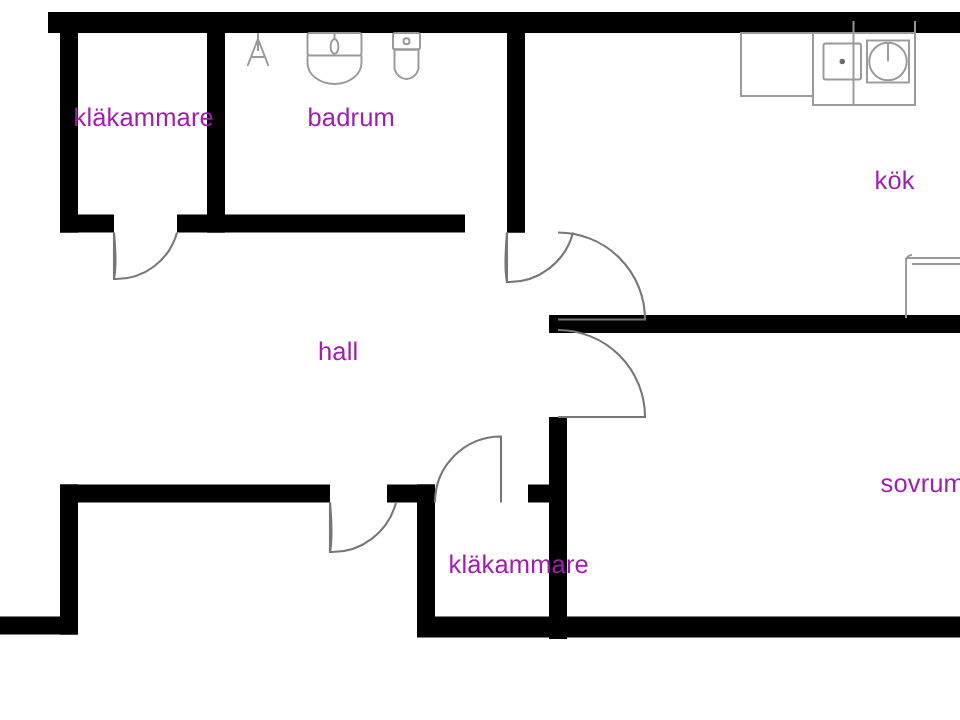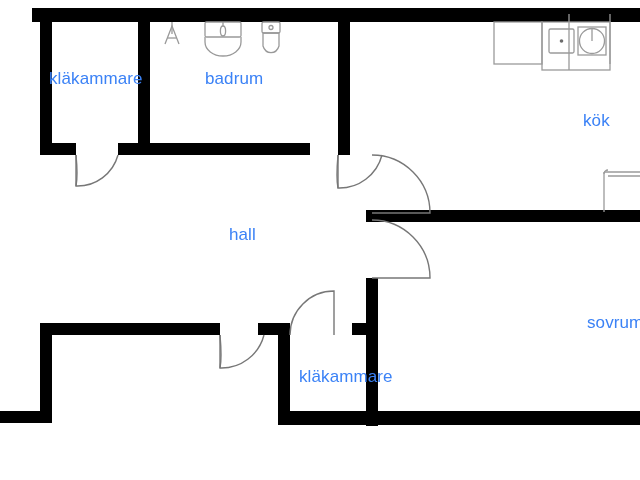--- a/index.html
+++ b/index.html
@@ -24,21 +24,21 @@
     top: 0;
     width: 640px;
     height: 480px;
     display: block;
   }
   .room-label {
     position: absolute;
     font-family: "Liberation Sans", sans-serif;
     font-size: 17px;
     font-weight: 400;
-    color: #3b82f6;
+    color: #a21caf;
     white-space: nowrap;
     letter-spacing: 0.1px;
     line-height: 1;
   }
   .clip-box {
     position: absolute;
     overflow: hidden;
   }
   .clip-box .room-label {
     position: absolute;
@@ -158,19 +158,19 @@
   </svg>
 
   <div class="clip-box" style="left:49px; top:66px; width:93px; height:26px;">
     <div class="room-label" style="left:0px; top:4px;">kläkammare</div>
   </div>
 
   <div class="room-label" style="left:205px; top:70px;">badrum</div>
 
   <div class="room-label" style="left:583px; top:112px;">kök</div>
 
-  <div class="room-label" style="left:229px; top:226px;">hall</div>
+  <div class="room-label" style="left:212px; top:226px;">hall</div>
 
   <div class="room-label" style="left:549px; top:314px;margin-left:38px;">sovrum</div>
 
   <div class="room-label" style="left:299px; top:368px;">kläkammare</div>
 
 </div>
 
 </body></html>

